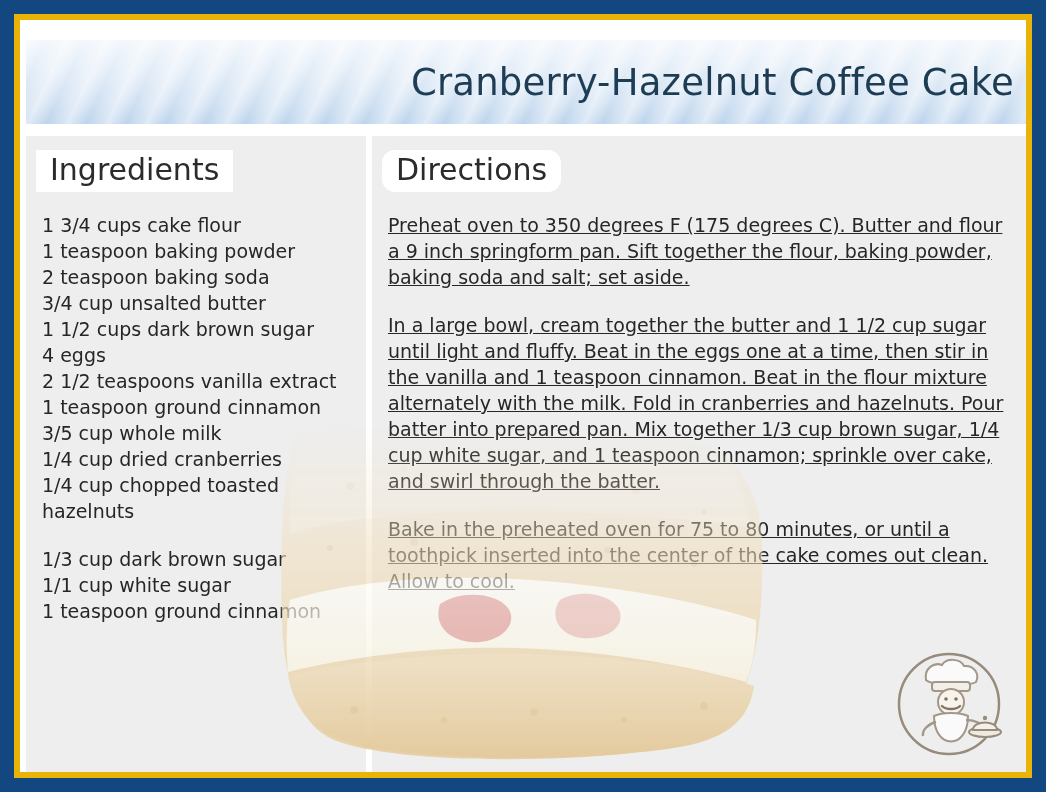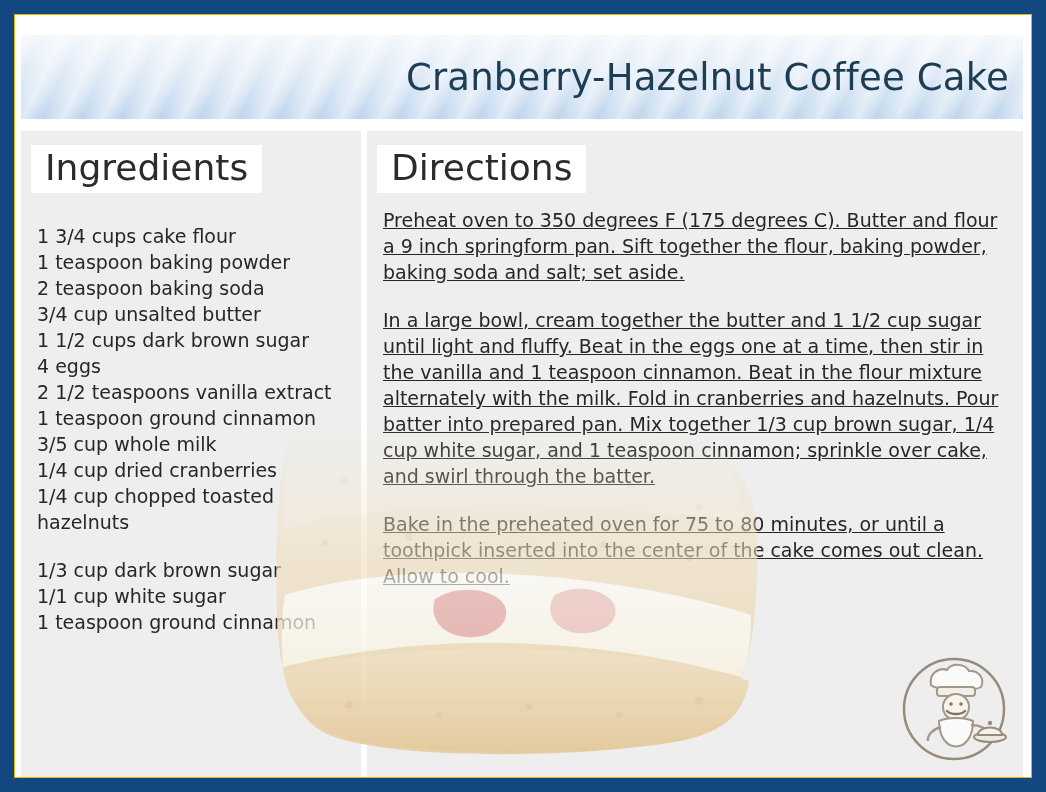--- a/index.html
+++ b/index.html
@@ -13,21 +13,21 @@
     font-family: "DejaVu Sans", sans-serif;
     overflow: hidden;
   }
   .slide {
     position: absolute;
     left: 14px;
     top: 14px;
     width: 1018px;
     height: 764px;
     background: #ffffff;
-    border: 1px solid #eab308;
+    border: 6px solid #eab308;
     box-sizing: border-box;
     overflow: hidden;
   }
   
   .title-banner {
     position: absolute;
     left: 6px;
     top: 20px;
     width: 1002px;
     height: 84px;
@@ -63,38 +63,38 @@
     left: 352px;
     top: 116px;
     width: 656px;
     height: 646px;
     background: #eeeeee;
   }
   .heading {
     position: absolute;
     top: 14px;
     background: #ffffff;
-    font-size: 36px;
+    font-size: 30px;
     color: #2b2b2b;
     padding: 4px 14px 6px 14px;
     line-height: 1.05;
     white-space: nowrap;
   }
   .heading.left { left: 10px; }
-  .heading.right { left: 10px; }
+  .heading.right { left: 10px; border-radius: 13px; }
 
   .body-text {
     position: absolute;
     left: 16px;
     right: 16px;
     font-size: 19px;
     line-height: 1.37;
     color: #262626;
   }
-  .ing-list { top: 76px; margin-top: 16px; }
+  .ing-list { top: 76px; }
   .ing-list .line { white-space: pre-wrap; }
   .ing-gap { height: 22px; }
 
   .dir-block { top: 76px; text-decoration: underline; }
   .dir-para { margin: 0 0 22px 0; }
   .dir-para:last-child { margin-bottom: 0; }
 
   
   .photo {
     position: absolute;

